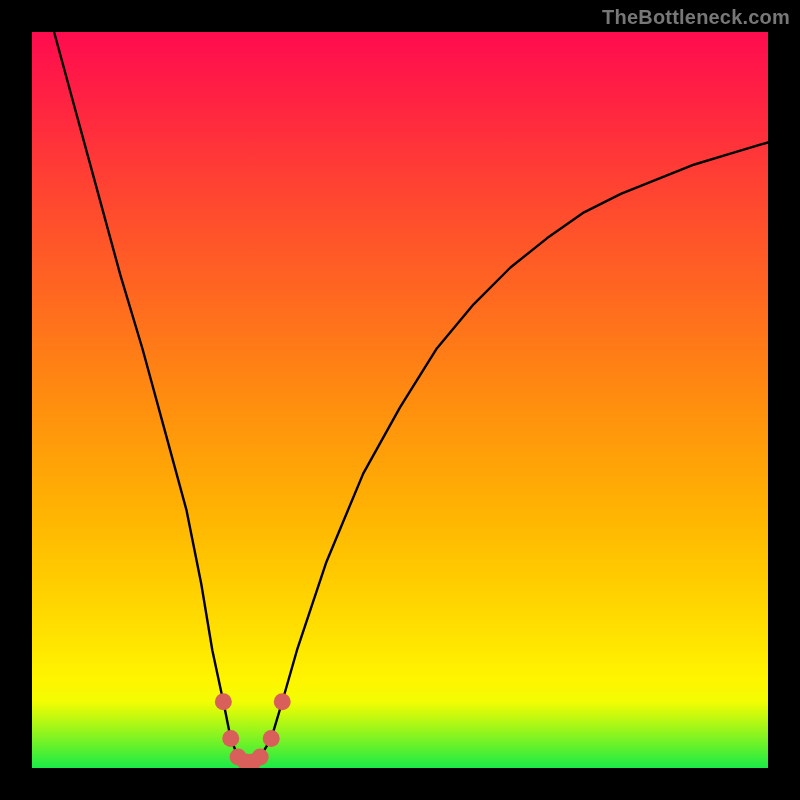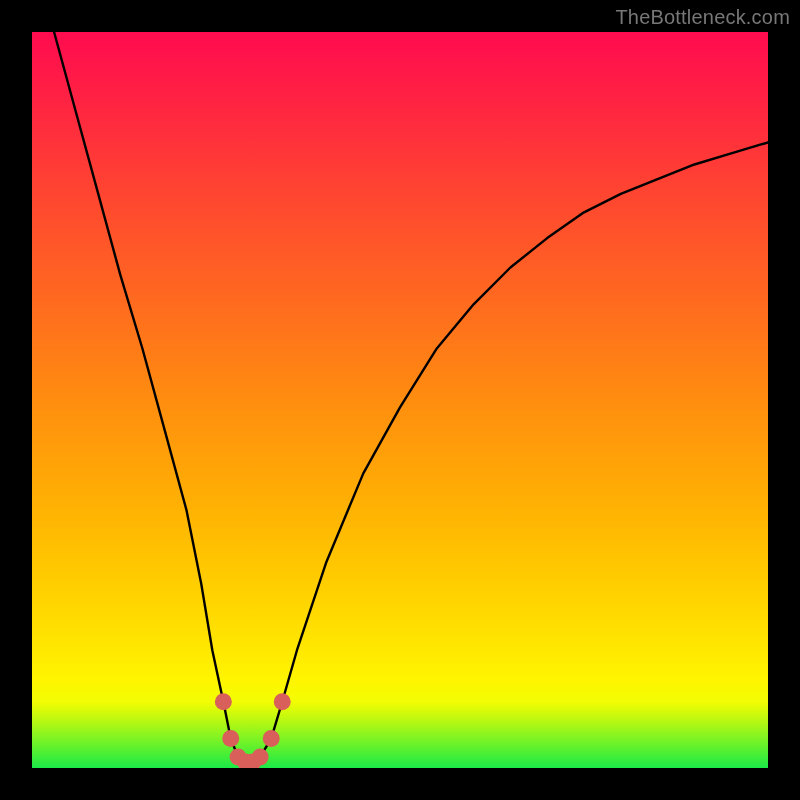--- a/index.html
+++ b/index.html
@@ -35,21 +35,21 @@
       #ff0c4f 100%);
   }
   .watermark {
     position: absolute;
     top: 6px;
     right: 10px;
     font-family: Arial, Helvetica, sans-serif;
     font-size: 20px;
     color: #777;
     letter-spacing: 0.2px;
-    font-weight: 400;
+    font-weight: 700;
   }
   svg.curve {
     position: absolute;
     inset: 0;
     width: 100%;
     height: 100%;
   }
 </style>
 </head>
 <body>

